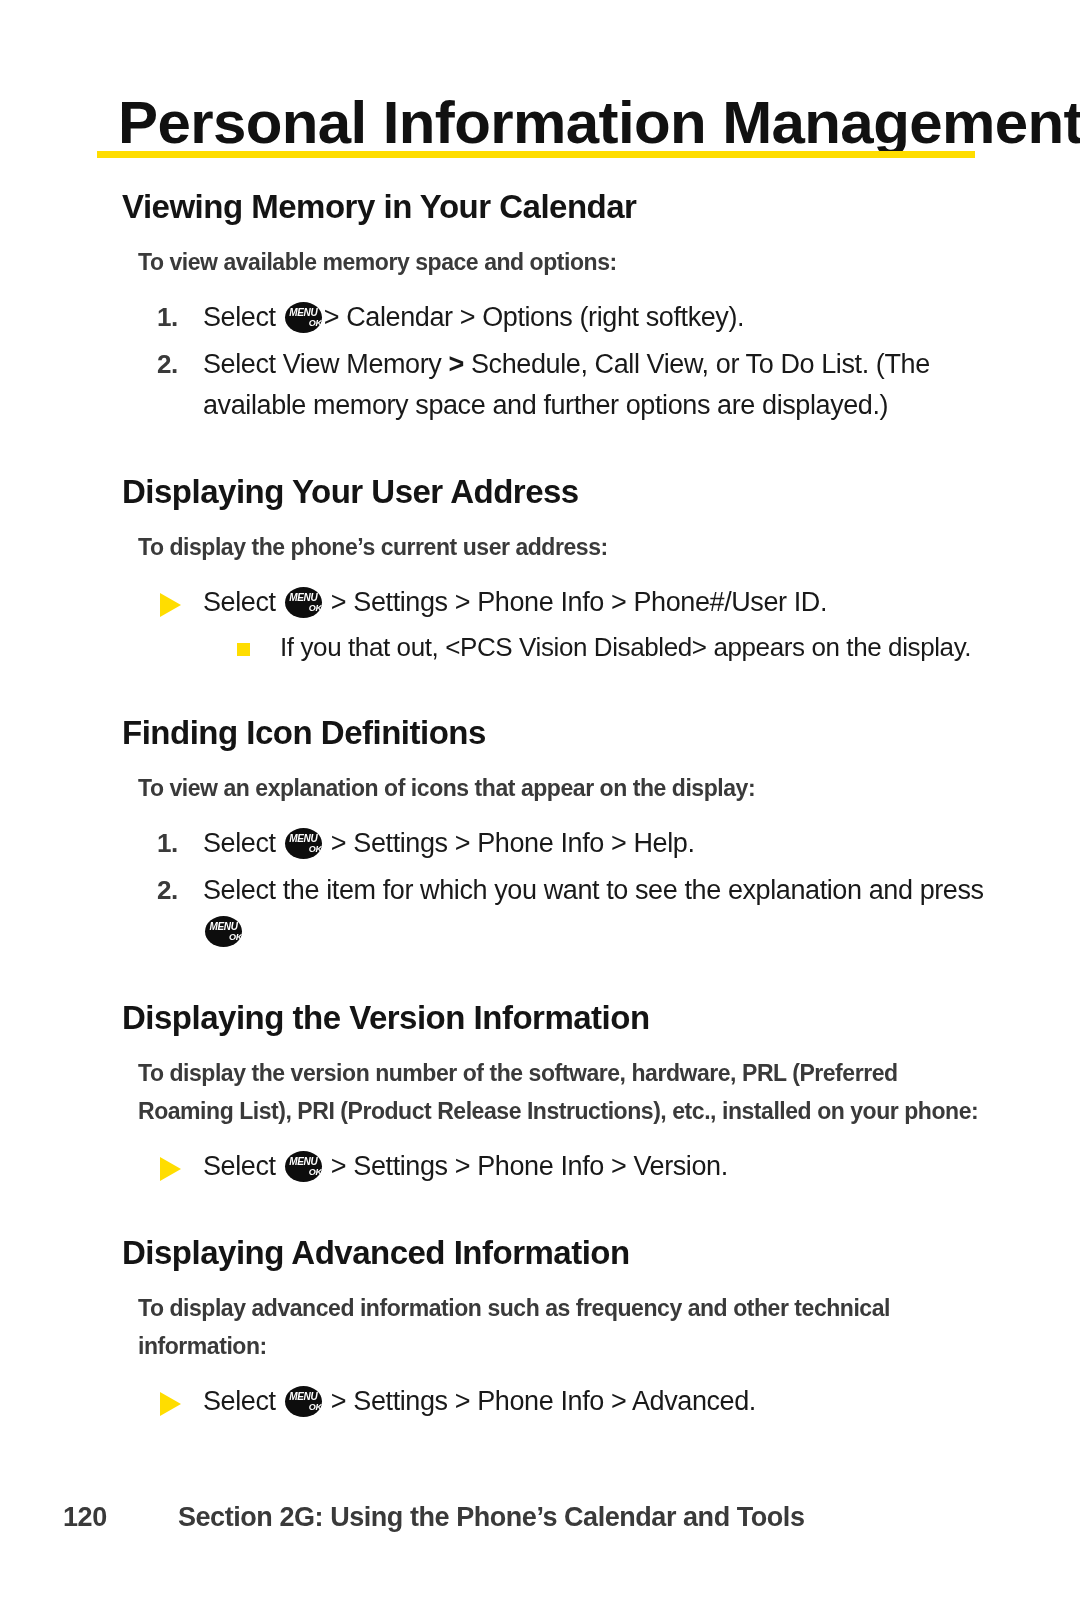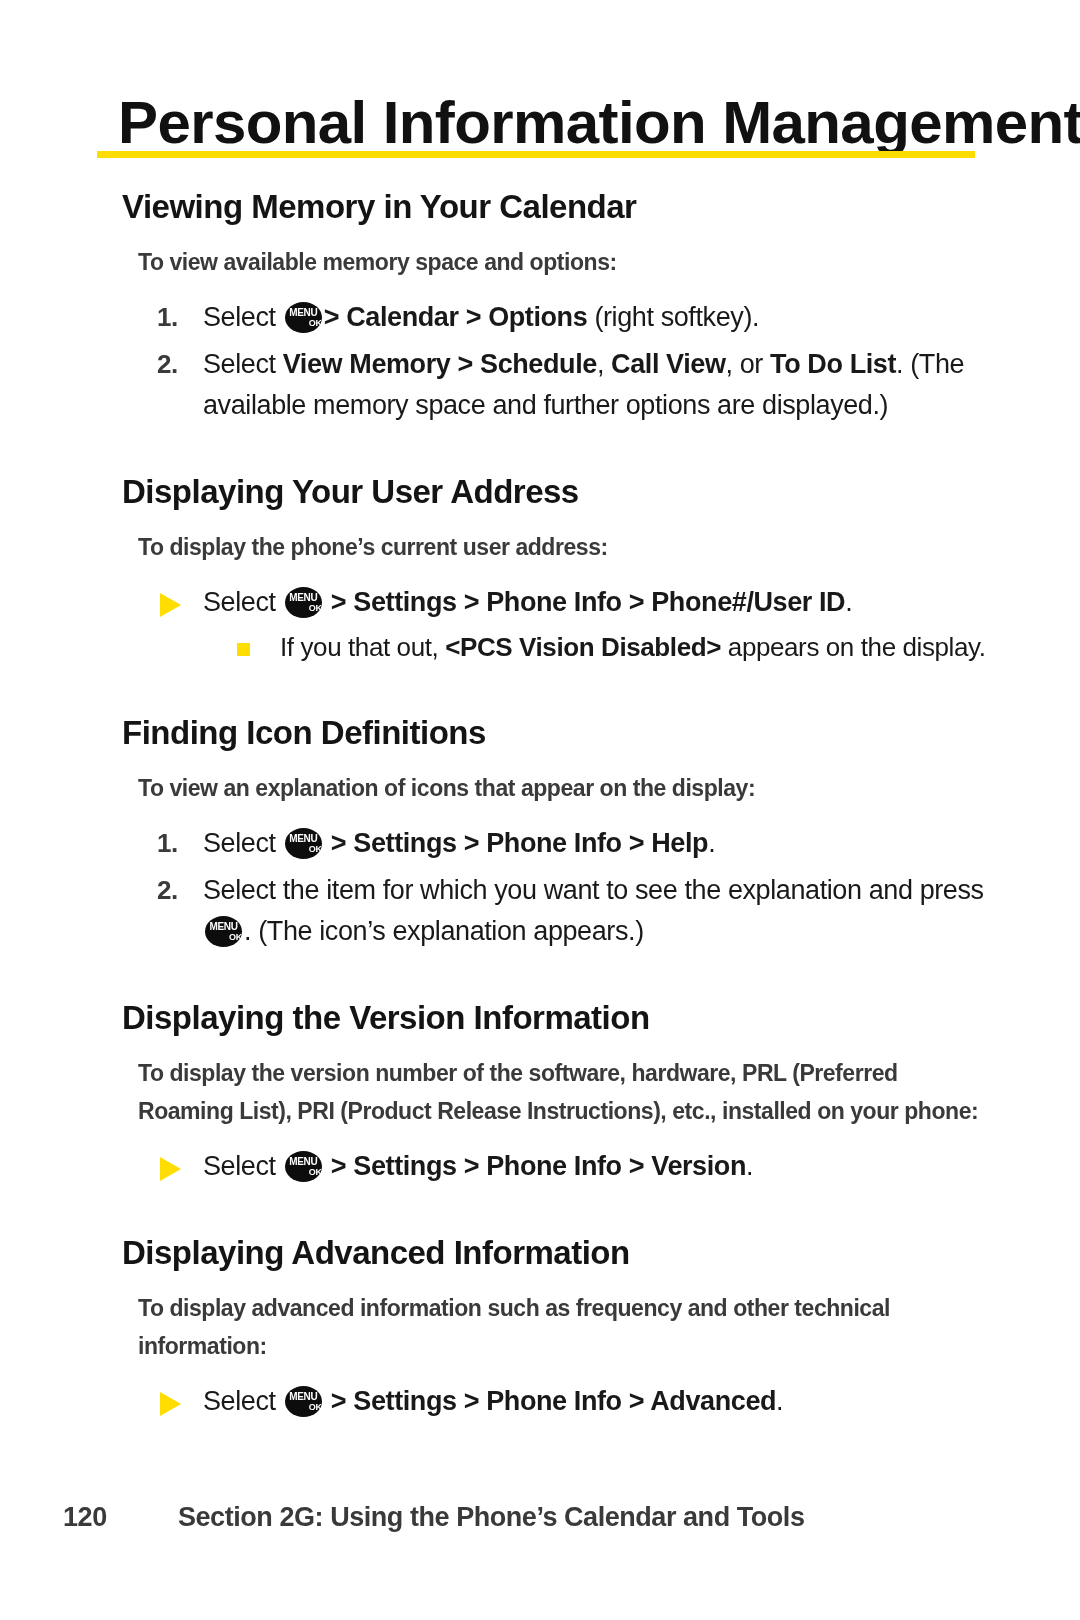--- a/index.html
+++ b/index.html
@@ -137,36 +137,37 @@
   .menukey {
     display: inline-block;
     position: relative;
     width: 37px;
     height: 31px;
     border-radius: 50%;
     background: #0d0d0d;
     vertical-align: -7px;
     margin: 0 2px;
     overflow: hidden;
+    font-style: italic;
   }
   .menukey .l1, .menukey .l2 {
     position: absolute;
     left: 0;
     width: 100%;
     text-align: center;
     color: #ffffff;
     font-family: "Liberation Sans", sans-serif;
     font-weight: bold;
     letter-spacing: -0.3px;
     line-height: 1;
   }
   .menukey .l1 { top: 6px;  font-size: 10px; }
   .menukey .l2 { top: 17px; font-size: 9px; text-align: right; }
 
-  b, strong { font-weight: bold; }
+  b, strong { font-weight: normal; }
   .chev { font-weight: bold; }
 
   
   .footer {
     position: absolute;
     left: 0;
     bottom: 78px;
     width: 1080px;
     height: 40px;
   }
@@ -233,21 +234,21 @@
     <h2 class="section-heading">Finding Icon Definitions</h2>
     <p class="lead">To view an explanation of icons that appear on the display:</p>
 
     <div class="gap-sm"></div>
 
     <div class="step">
       <span class="num">1.</span><span>Select </span><span class="menukey"><span class="l1">MENU</span><span class="l2">OK</span></span> <b>&gt; Settings &gt; Phone Info &gt; Help</b><span>.</span>
     </div>
 
     <div class="step">
-      <span class="num">2.</span><span>Select the item for which you want to see the explanation and press </span><span class="menukey"><span class="l1">MENU</span><span class="l2">OK</span></span><span>. (The icon’s explanation appears.)</span>
+      <span class="num">2.</span><span>Select the item for which you want to see the explanation and press </span><span class="menukey"><span class="l1">MENU</span><span class="l2">OK</span></span>
     </div>
 
     <div class="gap-lg"></div>
 
     <h2 class="section-heading">Displaying the Version Information</h2>
     <p class="lead">To display the version number of the software, hardware, PRL (Preferred Roaming List), PRI (Product Release Instructions), etc., installed on your phone:</p>
 
     <div class="gap-sm"></div>
 
     <div class="arrow-item">

